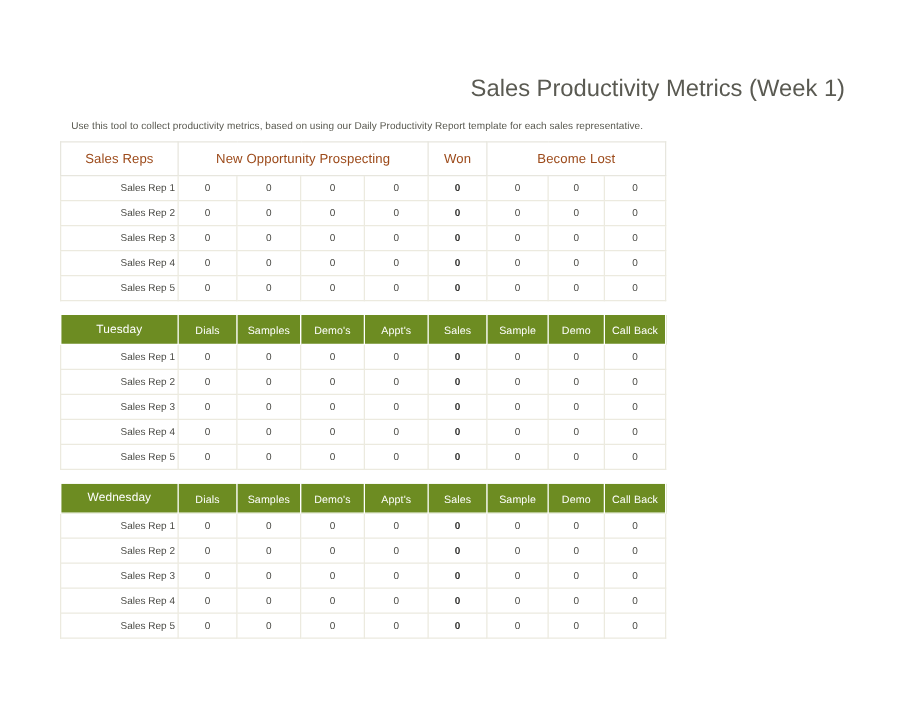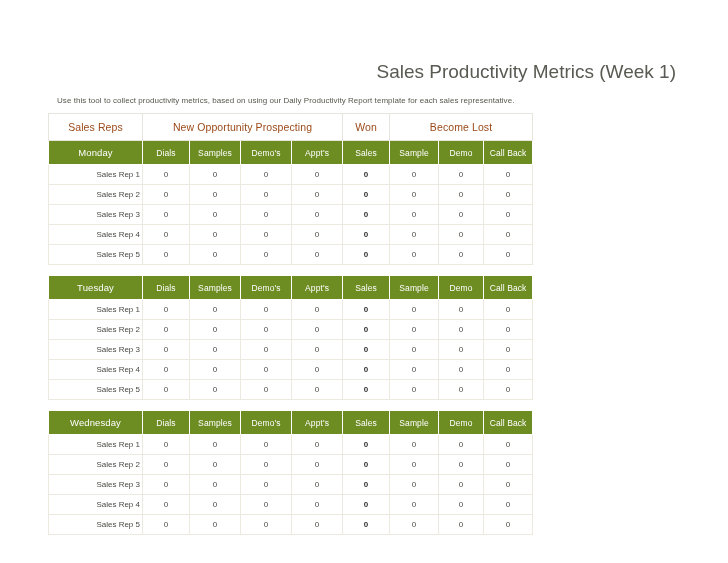--- a/index.html
+++ b/index.html
@@ -205,31 +205,20 @@
         <col class="c-demo">
         <col class="c-callback">
     </colgroup>
     <tbody id="table-body">
         <tr class="group-head">
           <th colspan="1">Sales Reps</th>
           <th colspan="4">New Opportunity Prospecting</th>
           <th colspan="1">Won</th>
           <th colspan="3">Become Lost</th>
         </tr>
-        <tr class="day-head">
-          <th class="day-name">Monday</th>
-          <th>Dials</th>
-          <th>Samples</th>
-          <th>Demo's</th>
-          <th>Appt's</th>
-          <th>Sales</th>
-          <th>Sample</th>
-          <th>Demo</th>
-          <th>Call Back</th>
-        </tr>
         <tr class="data-row">
           <td class="rep-name">Sales Rep 1</td>
           <td>0</td>
           <td>0</td>
           <td>0</td>
           <td>0</td>
           <td class="won-cell">0</td>
           <td>0</td>
           <td>0</td>
           <td>0</td>

